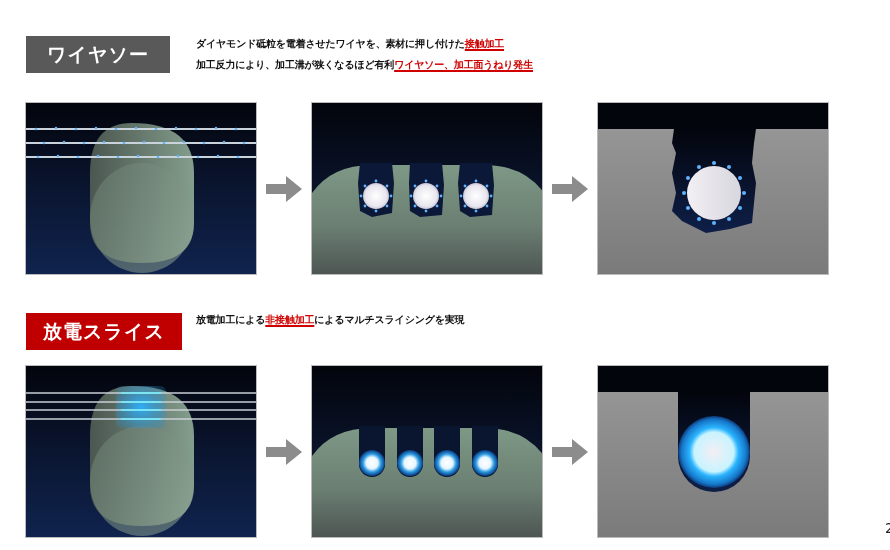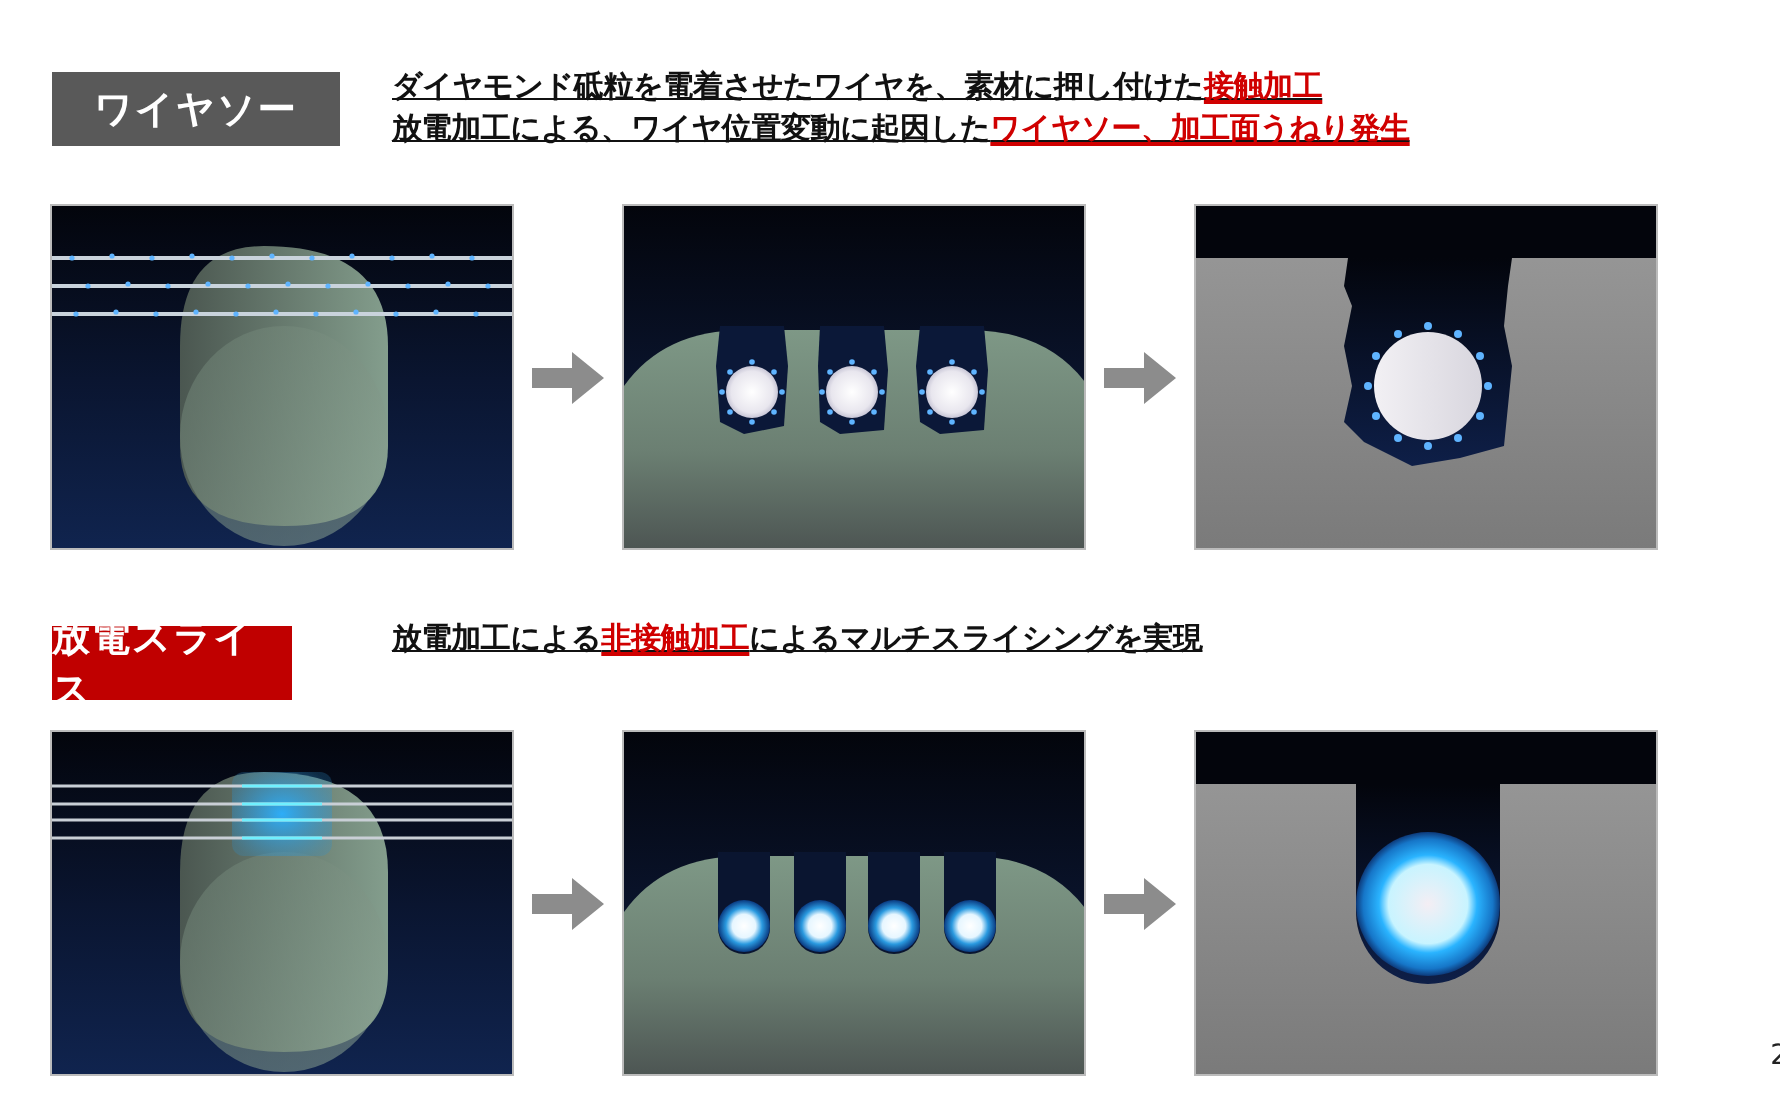--- a/index.html
+++ b/index.html
@@ -5,38 +5,38 @@
   html, body { margin: 0; padding: 0; }
   body {
     width: 890px; height: 550px; background: #ffffff; position: relative; overflow: hidden;
     font-family: "DejaVu Sans", "Liberation Sans", sans-serif;
   }
   .label-box {
     position: absolute; color: #fff; font-weight: bold; font-size: 19px;
     display: flex; align-items: center; justify-content: center; letter-spacing: 1px;
   }
   .desc {
-    position: absolute; font-weight: bold; font-size: 15px; line-height: 21px; color: #111;
-    white-space: nowrap; letter-spacing: -0.2px; text-decoration: underline;
+    position: absolute; font-weight: bold; font-size: 10px; line-height: 21px; color: #111;
+    white-space: nowrap; letter-spacing: -0.2px;
   }
   .desc .hl { color: #d00000; text-decoration: underline; text-decoration-thickness: 2px; text-underline-offset: 2px; }
   .panel { position: absolute; width: 232px; height: 173px; overflow: hidden; border: 1px solid #bbb; box-sizing: border-box; }
   .arrow { position: absolute; width: 36px; height: 26px; }
   .page-num { position: absolute; right: -4px; bottom: 14px; font-size: 14px; color: #222; }
   svg { display: block; }
 </style>
 </head>
 <body>
 
 <div class="label-box" style="left:26px; top:36px; width:144px; height:37px; background:#595959;">
   <span>ワイヤソー</span>
 </div>
 <div class="desc" style="left:196px; top:33px;">
   <div><span>ダイヤモンド砥粒を電着させたワイヤを、素材に押し付けた</span><span class="hl">接触加工</span></div>
-  <div><span>放電加工による、ワイヤ位置変動に起因した</span><span class="hl">ワイヤソー、加工面うねり発生</span></div>
+  <div><span>加工反力により、加工溝が狭くなるほど有利</span><span class="hl">ワイヤソー、加工面うねり発生</span></div>
 </div>
 
 <div class="panel" style="left:25px; top:102px;">
   <svg width="232" height="173" viewBox="0 0 232 173">
     <defs>
       <linearGradient id="bg1" x1="0" y1="0" x2="0" y2="1">
           <stop offset="0" stop-color="#03050c"></stop>
           <stop offset="0.5" stop-color="#0a1530"></stop>
           <stop offset="1" stop-color="#10244f"></stop>
         </linearGradient>
@@ -189,21 +189,21 @@
         <circle cx="116" cy="120" r="2"></circle>
         <circle cx="101" cy="116" r="2"></circle>
         <circle cx="90" cy="105" r="2"></circle>
         <circle cx="86" cy="90" r="2"></circle>
         <circle cx="90" cy="75" r="2"></circle>
         <circle cx="101" cy="64" r="2"></circle>
     </g>
   </svg>
 </div>
 
-<div class="label-box" style="left:26px; top:313px; width:120px; height:37px; background:#c00000;">
+<div class="label-box" style="left:26px; top:313px; width:156px; height:37px; background:#c00000;">
   <span>放電スライス</span>
 </div>
 <div class="desc" style="left:196px; top:309px;">
   <div><span>放電加工による</span><span class="hl">非接触加工</span><span>によるマルチスライシングを実現</span></div>
 </div>
 
 <div class="panel" style="left:25px; top:365px;">
   <svg width="232" height="173" viewBox="0 0 232 173">
     <defs>
       <linearGradient id="bg4" x1="0" y1="0" x2="0" y2="1">

